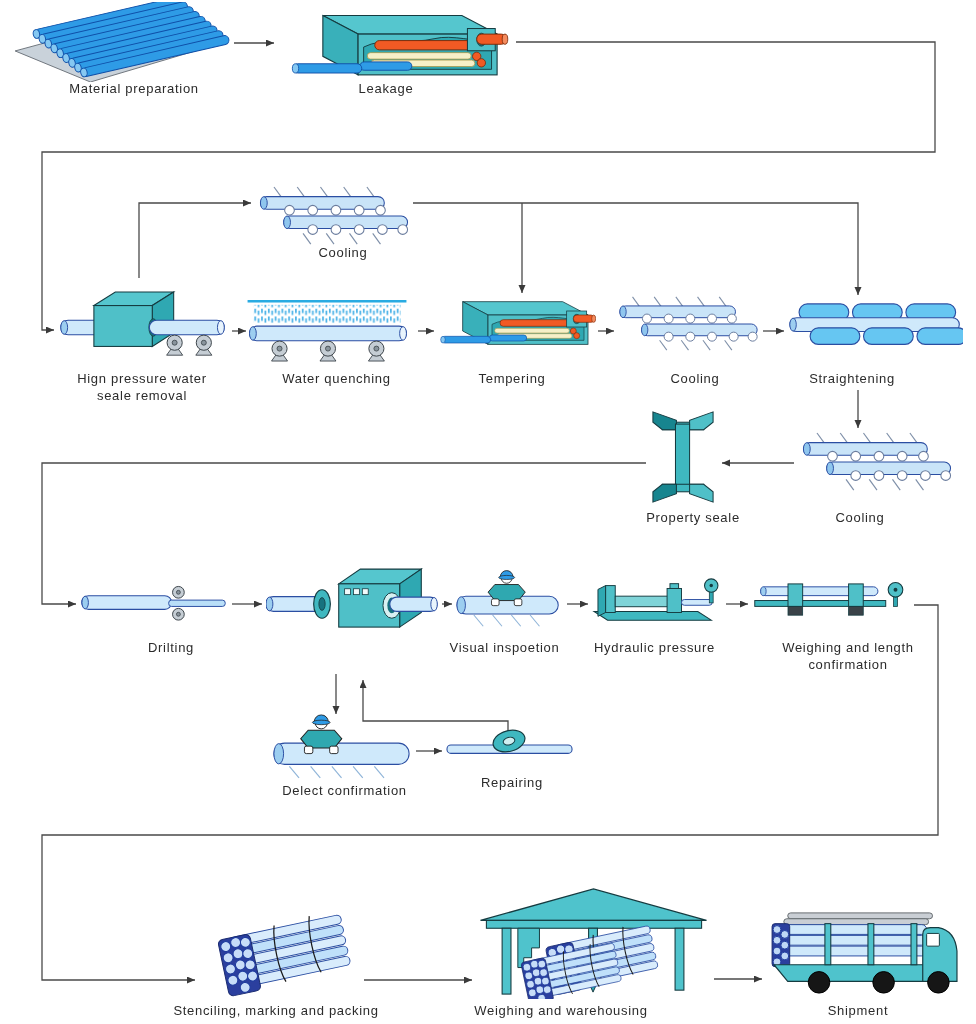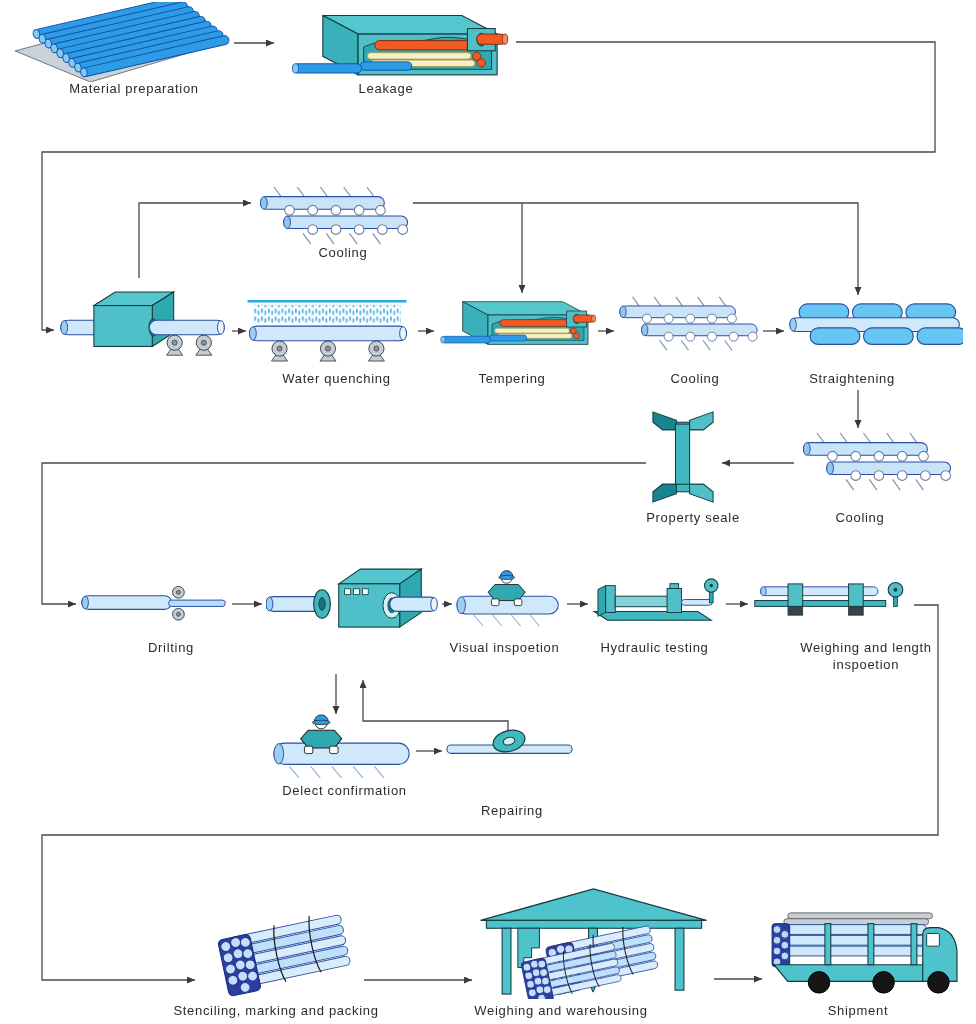--- a/index.html
+++ b/index.html
@@ -426,32 +426,36 @@
 <svg class="icon" style="left:478px;top:886px" width="232" height="113">
       <use href="#sym-house" width="232" height="113"></use>
     </svg>
 <svg class="icon" style="left:768px;top:908px" width="196" height="90">
       <use href="#sym-truck" width="196" height="90"></use>
     </svg>
 
 <div class="lbl" style="left:34px;top:80px;width:200px">Material preparation</div>
 <div class="lbl" style="left:326px;top:80px;width:120px">Leakage</div>
 <div class="lbl" style="left:283px;top:244px;width:120px">Cooling</div>
+<div class="lbl" style="left:55px;top:370px;width:174px">
+  <span>Hign pressure water</span>
+  <span>seale removal</span>
+</div>
 <div class="lbl" style="left:264px;top:370px;width:145px">Water quenching</div>
 <div class="lbl" style="left:452px;top:370px;width:120px">Tempering</div>
 <div class="lbl" style="left:637px;top:370px;width:116px">Cooling</div>
 <div class="lbl" style="left:792px;top:370px;width:120px">Straightening</div>
 <div class="lbl" style="left:633px;top:509px;width:120px">Property seale</div>
 <div class="lbl" style="left:802px;top:509px;width:116px">Cooling</div>
 <div class="lbl" style="left:111px;top:639px;width:120px">Drilting</div>
 <div class="lbl" style="left:442px;top:639px;width:125px">Visual inspoetion</div>
-<div class="lbl" style="left:592px;top:639px;width:125px">Hydraulic testing</div>
-<div class="lbl" style="left:791px;top:639px;width:150px">
+<div class="lbl" style="left:592px;top:639px;width:125px">Hydraulic pressure</div>
+<div class="lbl" style="left:773px;top:639px;width:150px">
   <span>Weighing and length</span>
-  <span>inspoetion</span>
+  <span>confirmation</span>
 </div>
 <div class="lbl" style="left:277px;top:782px;width:135px">Delect confirmation</div>
-<div class="lbl" style="left:452px;top:802px;width:120px">Repairing</div>
+<div class="lbl" style="left:452px;top:774px;width:120px">Repairing</div>
 <div class="lbl" style="left:168px;top:1002px;width:216px">Stenciling, marking and packing</div>
 <div class="lbl" style="left:453px;top:1002px;width:216px">Weighing and warehousing</div>
 <div class="lbl" style="left:798px;top:1002px;width:120px">Shipment</div>
 
 </div>
 
 </body></html>

